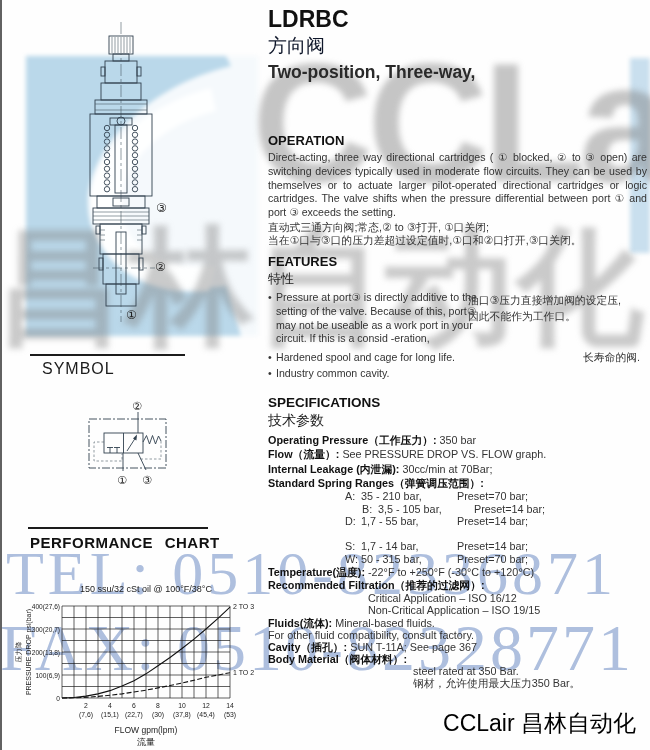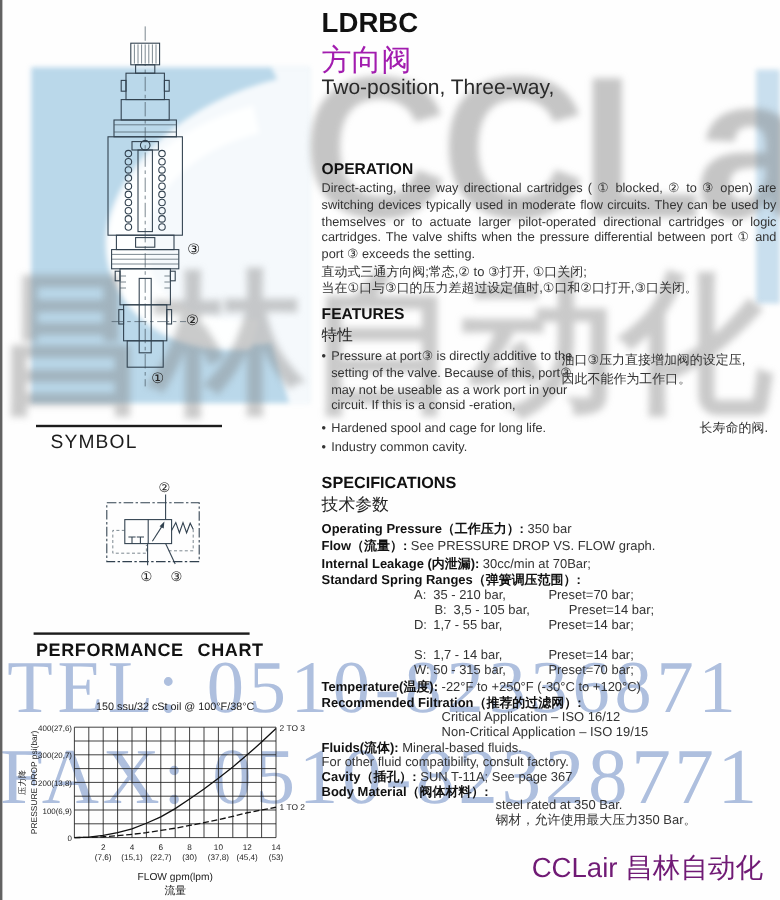--- a/index.html
+++ b/index.html
@@ -25,33 +25,33 @@
   .sec-head{font-weight:bold;color:#111;}
   svg{display:block;}
   svg .ln{stroke:#31414f;stroke-width:0.9;fill:none;}
   svg .fw{fill:#fff;stroke:#31414f;stroke-width:0.9;}
   svg .thin{stroke:#4a5a66;stroke-width:0.6;fill:none;}
   svg text{font-family:"Liberation Sans","DejaVu Sans",sans-serif;fill:#222;}
   
   .rcol{position:absolute;left:268px;top:0;width:380px;height:750px;}
   .rcol>div{position:absolute;}
   .model{font-size:23px;font-weight:bold;color:#111;}
-  .model-cn{font-size:25px;color:#a21caf;}
+  .model-cn{font-size:19px;color:#0f172a;}
   .subtitle{font-size:17.5px;line-height:21px;color:#2a2a2a;}
   .h13{font-size:13px;}
   .body-txt{font-size:10.6px;line-height:13.8px;text-align:justify;color:#333;}
   .cn-txt{font-size:10.8px;line-height:13px;color:#333;}
   .bullet{position:relative;padding-left:8px;}
   .bullet::before{content:"•";position:absolute;left:0;top:0;}
   .spec-row .b{font-weight:bold;color:#111;}
   .spec-row{font-size:10.8px;color:#333;white-space:nowrap;}
   .spring-row{font-size:10.8px;color:#333;white-space:nowrap;}
   .spring-row .c1{display:inline-block;width:16px;}
   .spring-row .c2{display:inline-block;width:96px;}
-  .footer-brand{position:absolute;right:14px;top:708px;font-size:23px;color:#701a75;z-index:2;}
+  .footer-brand{position:absolute;right:14px;top:708px;font-size:23px;color:#000000;z-index:2;}
   .sym-label{font-size:16px;letter-spacing:1px;color:#1c1c1c;}
   .perf-label{font-size:15px;font-weight:bold;letter-spacing:0.5px;word-spacing:7px;color:#111;}
 </style>
 </head>
 <body>
 
 <div class="page">
 
   <div class="wm wm-blue">
     <svg width="232" height="280" viewBox="0 0 232 280">
@@ -241,21 +241,21 @@
       <text x="218" y="99" font-size="7">1 TO 2</text>
       <text transform="rotate(-90 6 76)" x="6" y="76" font-size="7" text-anchor="middle">压力降</text>
       <text transform="rotate(-90 16 76)" x="16" y="76" font-size="7" text-anchor="middle">PRESSURE DROP   psi(bar)</text>
       <text x="131" y="157" font-size="8.5" text-anchor="middle">FLOW   gpm(lpm)</text>
       <text x="131" y="169" font-size="9" text-anchor="middle">流量</text>
     </svg>
 
     <div class="rcol">
       <div class="model" style="top:6px;left:0;">LDRBC</div>
       <div class="model-cn" style="top:33px;left:0;">方向阀</div>
-      <div class="subtitle" style="top:62px;left:0;">
+      <div class="subtitle" style="top:62px;left:0;font-weight:bold;">
         <div>Two-position, Three-way,</div>
       </div>
 
       <div class="sec-head h13" style="top:133px;left:0;">OPERATION</div>
       <div class="body-txt" style="top:151px;left:0;width:379px;">Direct-acting, three way directional cartridges ( ① blocked, ② to ③ open) are switching devices typically used in moderate flow circuits. They can be used by themselves or to actuate larger pilot-operated directional cartridges or logic cartridges. The valve shifts when the pressure differential between port ① and port ③ exceeds the setting.</div>
       <div class="cn-txt" style="top:221px;left:0;width:379px;">
         <div>直动式三通方向阀;常态,② to ③打开, ①口关闭;</div>
         <div>当在①口与③口的压力差超过设定值时,①口和②口打开,③口关闭。</div>
       </div>
 

